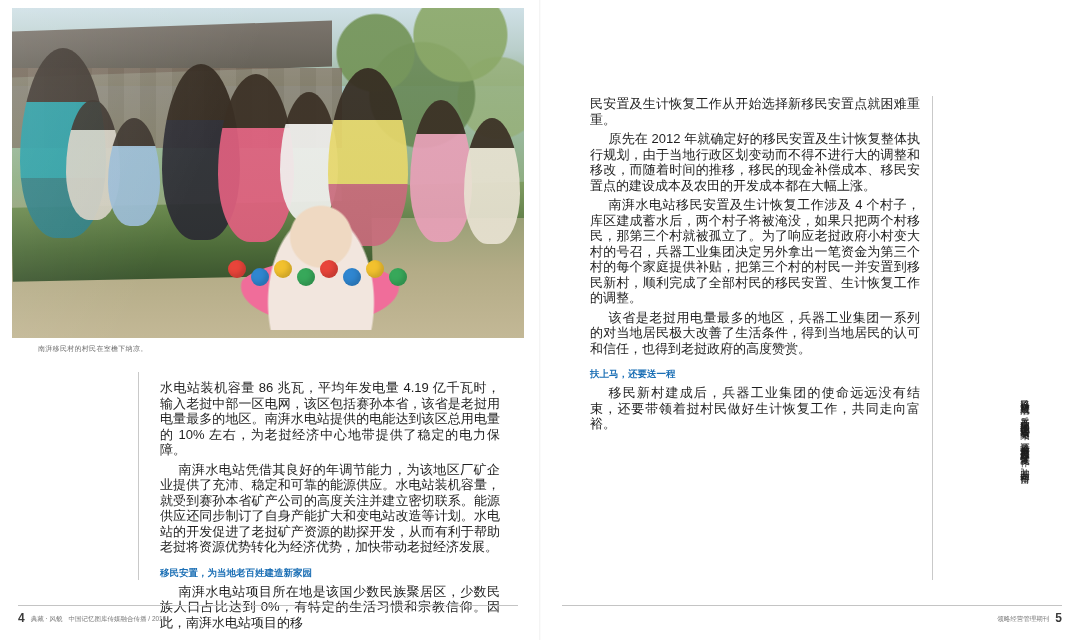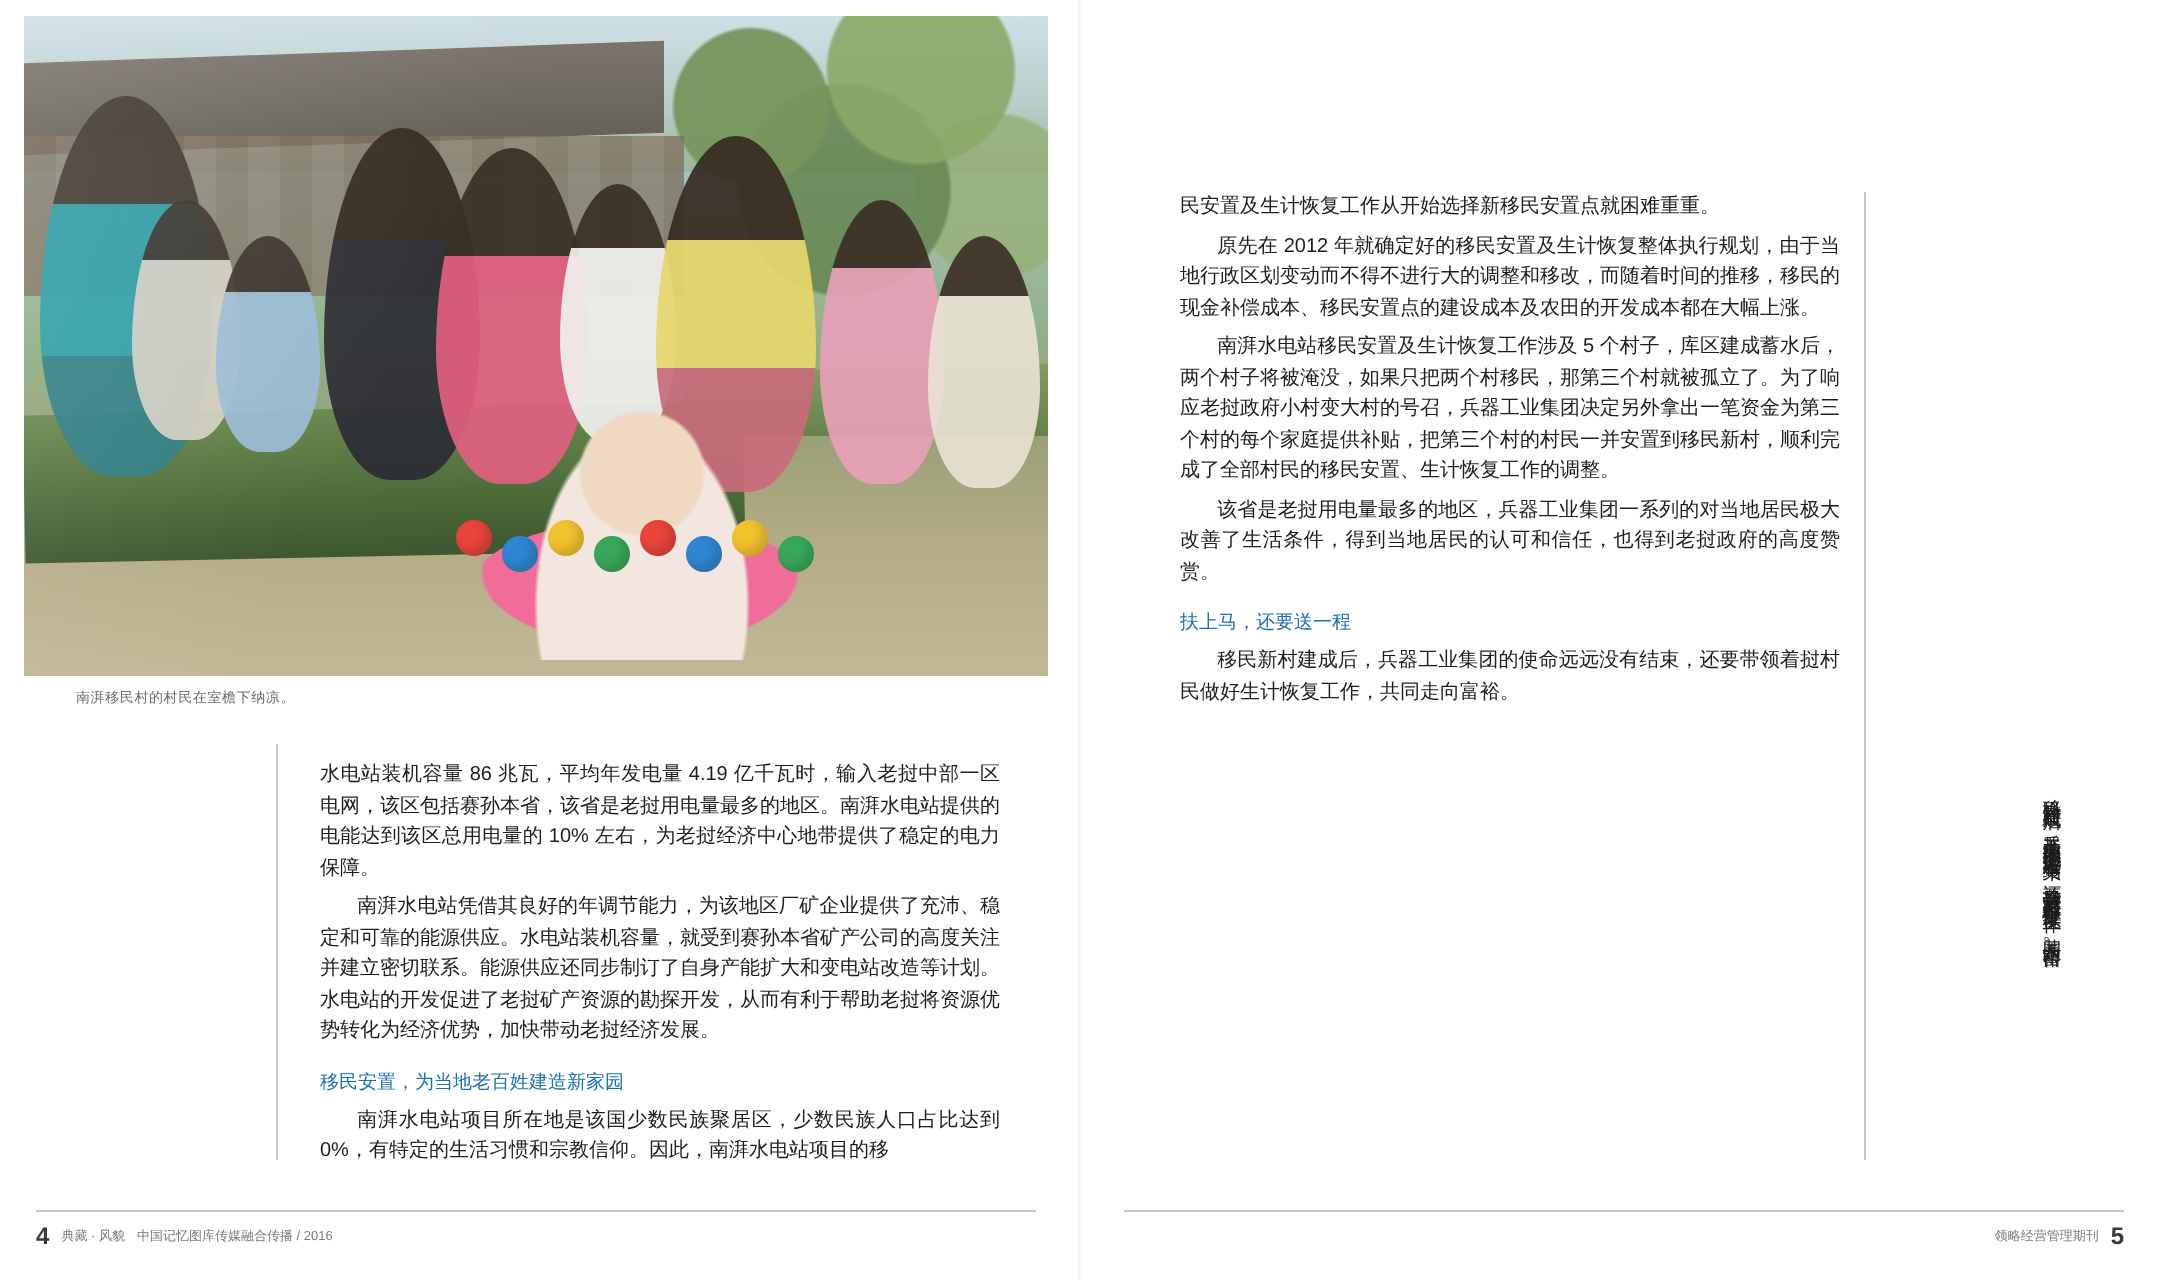--- a/index.html
+++ b/index.html
@@ -131,33 +131,33 @@
   .side-rule {
     position: absolute;
     left: 138px;
     top: 372px;
     width: 1px;
     height: 208px;
     background: #c9c9c9;
   }
   p.body {
     margin: 0 0 4px 0;
-    font-size: 10px;
+    font-size: 13px;
     line-height: 15.5px;
     color: #1d1d1d;
     text-align: justify;
     text-indent: 18.6px;
   }
   p.body.noindent { text-indent: 0; }
   h3.subhead {
     margin: 10px 0 4px 0;
     font-size: 9.5px;
     line-height: 15px;
     color: #1b6fb5;
-    font-weight: normal;
+    font-weight: bold;
   }
 
   
   .right-col {
     position: absolute;
     left: 50px;
     top: 96px;
     width: 330px;
   }
   .right-rule {
@@ -296,21 +296,21 @@
       <span class="footer-meta strong">典藏 · 风貌</span>
       <span class="footer-meta">中国记忆图库传媒融合传播 / 2016</span>
     </div>
   </div>
 
   <div class="page page-right">
 
     <div class="right-col">
       <p class="body noindent">民安置及生计恢复工作从开始选择新移民安置点就困难重重。</p>
       <p class="body">原先在 2012 年就确定好的移民安置及生计恢复整体执行规划，由于当地行政区划变动而不得不进行大的调整和移改，而随着时间的推移，移民的现金补偿成本、移民安置点的建设成本及农田的开发成本都在大幅上涨。</p>
-      <p class="body">南湃水电站移民安置及生计恢复工作涉及 5 个村子，库区建成蓄水后，两个村子将被淹没，如果只把两个村移民，那第三个村就被孤立了。为了响应老挝政府小村变大村的号召，兵器工业集团决定另外拿出一笔资金为第三个村的每个家庭提供补贴，把第三个村的村民一并安置到移民新村，顺利完成了全部村民的移民安置、生计恢复工作的调整。</p>
+      <p class="body">南湃水电站移民安置及生计恢复工作涉及 4 个村子，库区建成蓄水后，两个村子将被淹没，如果只把两个村移民，那第三个村就被孤立了。为了响应老挝政府小村变大村的号召，兵器工业集团决定另外拿出一笔资金为第三个村的每个家庭提供补贴，把第三个村的村民一并安置到移民新村，顺利完成了全部村民的移民安置、生计恢复工作的调整。</p>
       <p class="body">该省是老挝用电量最多的地区，兵器工业集团一系列的对当地居民极大改善了生活条件，得到当地居民的认可和信任，也得到老挝政府的高度赞赏。</p>
       <h3 class="subhead">扶上马，还要送一程</h3>
       <p class="body">移民新村建成后，兵器工业集团的使命远远没有结束，还要带领着挝村民做好生计恢复工作，共同走向富裕。</p>
     </div>
 
     <div class="right-rule"></div>
 
     <div class="pull-quote">移民新村建成后，兵器工业集团的使命远远没有结束，还要带领老挝村民做好生计恢复工作，共同走向富裕。</div>
 
     <div class="footer-rule-r"></div>

